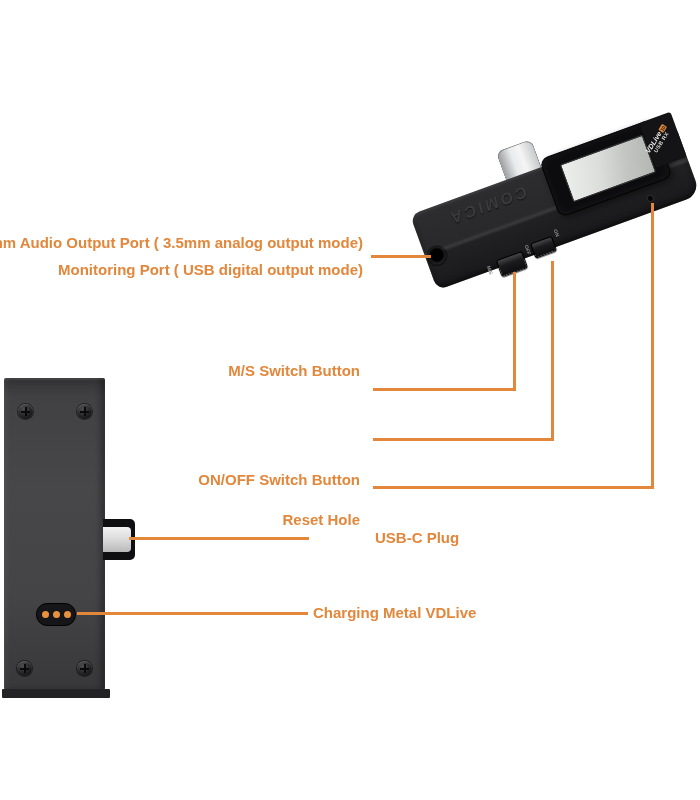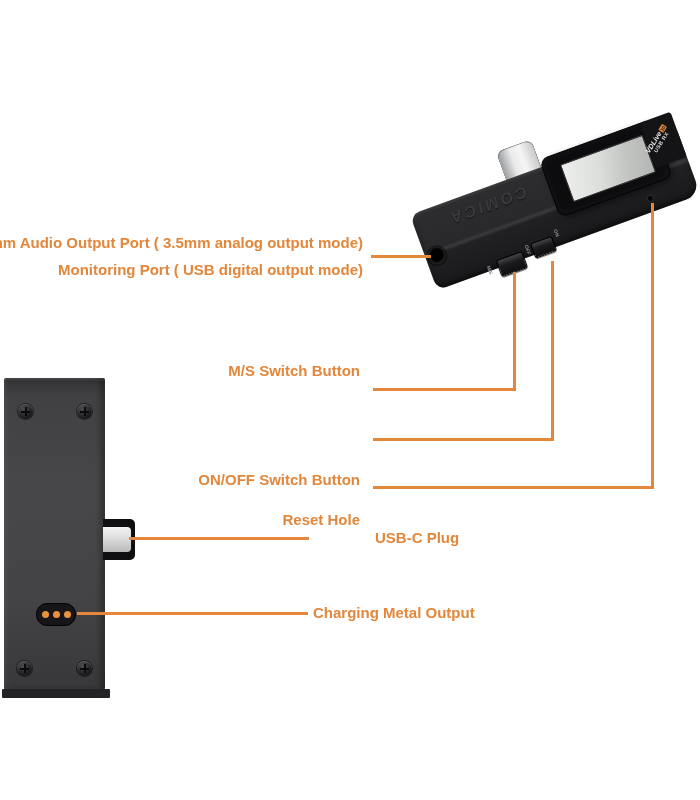--- a/index.html
+++ b/index.html
@@ -145,15 +145,15 @@
   <div class="line" id="ln-reset-v"></div>
   <div class="line" id="ln-usbc"></div>
   <div class="line" id="ln-charge"></div>
 
   <div class="lbl r" id="lbl-audio">3.5mm Audio Output Port ( 3.5mm analog output mode)</div>
   <div class="lbl r" id="lbl-monitor">Monitoring Port ( USB digital output mode)</div>
   <div class="lbl r" id="lbl-ms">M/S Switch Button</div>
   <div class="lbl r" id="lbl-onoff">ON/OFF Switch Button</div>
   <div class="lbl r" id="lbl-reset">Reset Hole</div>
   <div class="lbl" id="lbl-usbc">USB-C Plug</div>
-  <div class="lbl" id="lbl-charge">Charging Metal Output</div>
+  <div class="lbl" id="lbl-charge">Charging Metal VDLive</div>
 
 </div>
 
 </body></html>

